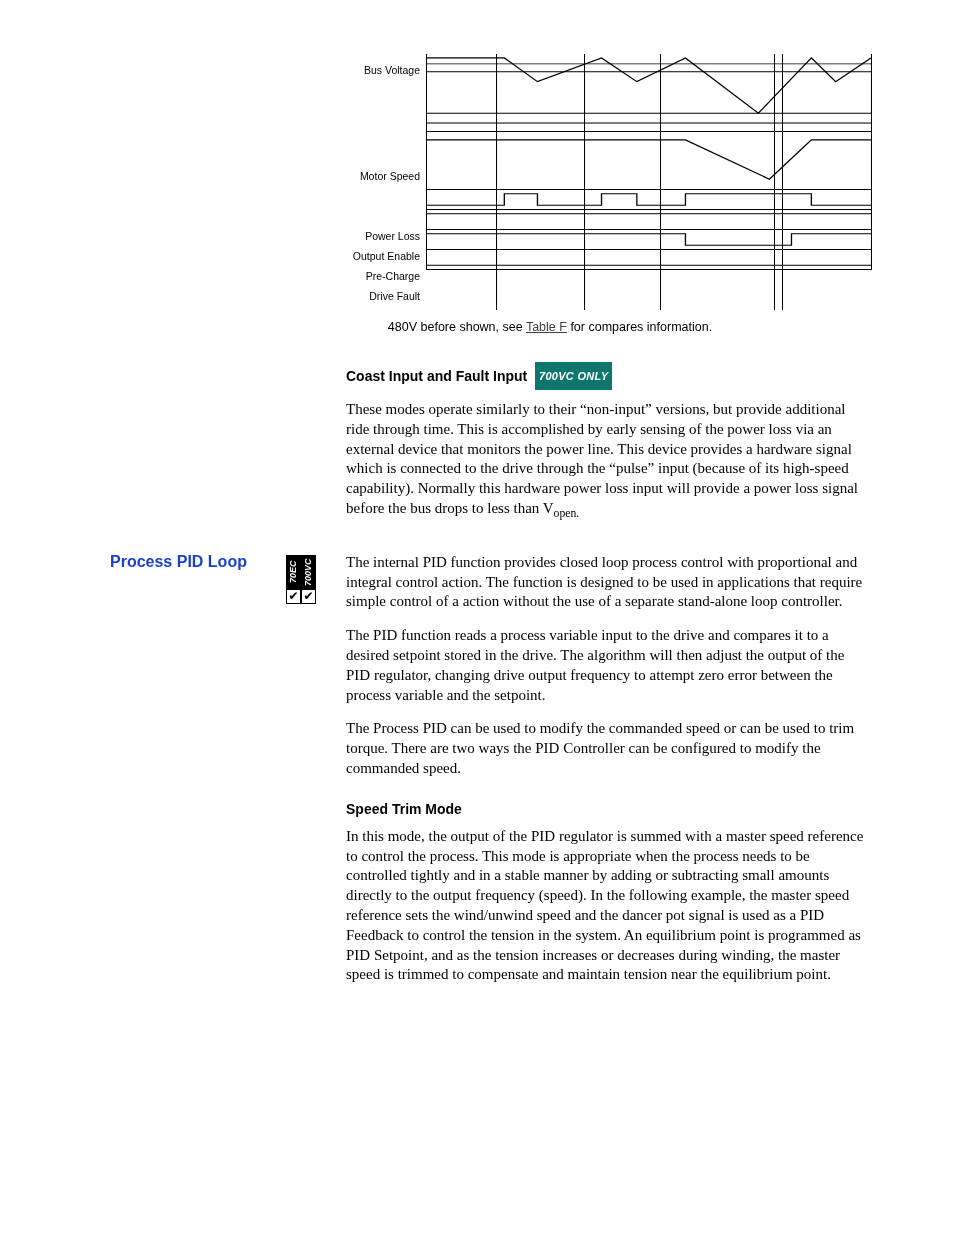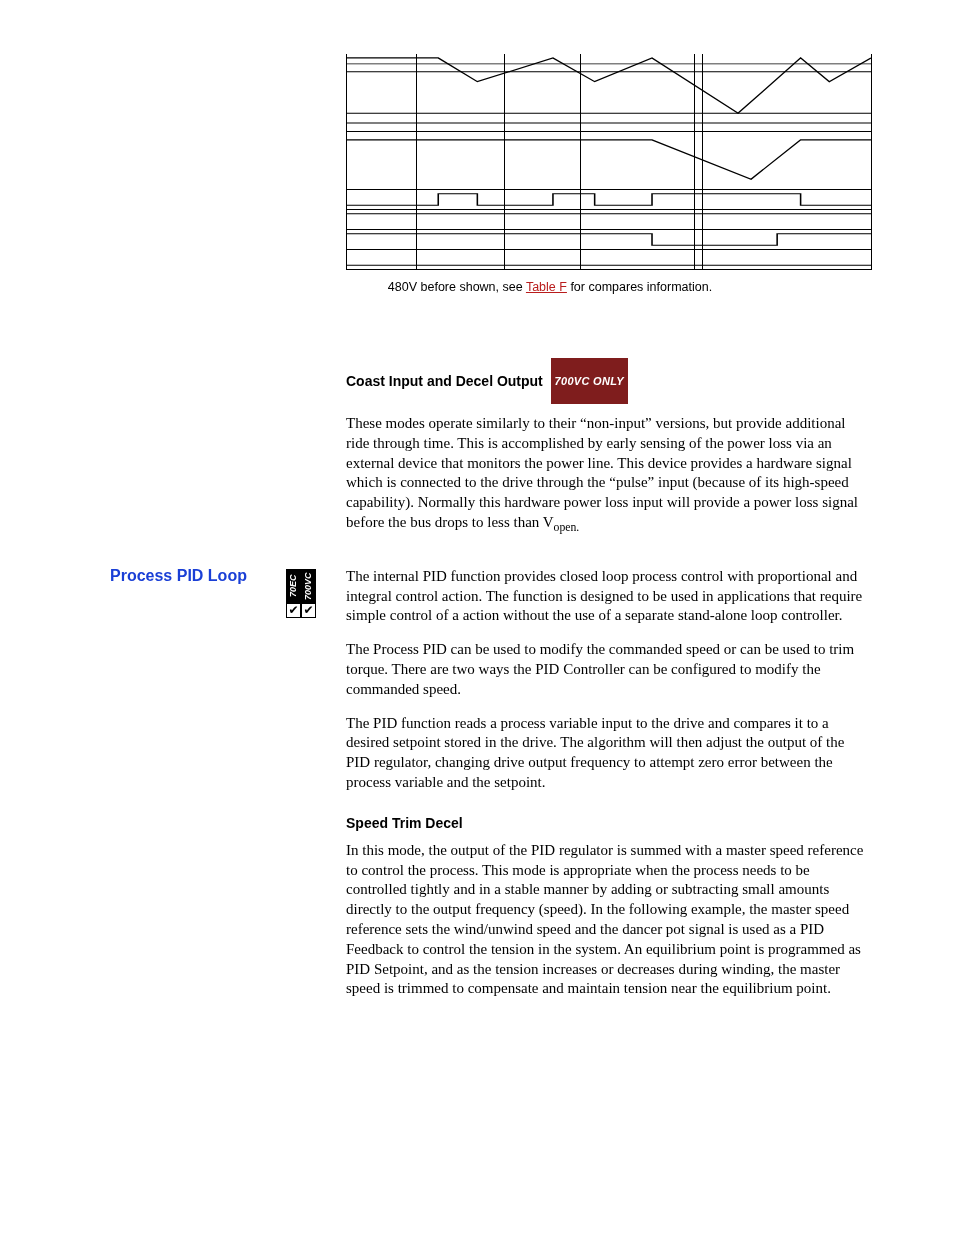--- a/index.html
+++ b/index.html
@@ -77,21 +77,21 @@
     padding-left: 4px;
     box-sizing: border-box;
   }
 
   .caption {
     text-align: center;
     font-family: Arial, Helvetica, sans-serif;
     font-size: 12.5px;
     margin: 10px 0 28px 0;
   }
-  .caption a { color: #b91c1c; text-decoration: underline; }
+  .caption a { color: #404040; text-decoration: underline; }
 
   
   .content-area {
     display: flex;
     gap: 0;
   }
   .left-col {
     width: 236px;
     min-width: 236px;
     box-sizing: border-box;
@@ -108,30 +108,29 @@
   }
   h2.side-head {
     font-family: Arial, Helvetica, sans-serif;
     color: #1a3fd6;
     font-size: 16px;
     font-weight: bold;
     margin: 0;
   }
   .vc-badge {
     display: inline-block;
-    background: #7f1d1d;
+    background: #0f766e;
     color: #fff;
     font-family: Arial, Helvetica, sans-serif;
     font-size: 11px;
     font-weight: bold;
     font-style: italic;
-    padding: 17px 4px;
+    padding: 8px 4px;
     vertical-align: 1px;
     letter-spacing: 0.3px;
-    margin-top: 36px;
   }
   p { margin: 0 0 14px 0; line-height: 1.32; }
   ul { margin: 0 0 12px 20px; padding: 0; }
   li { margin: 2px 0; }
 
   
   .vbadges {
     display: inline-flex;
     gap: 0;
     margin-top: 2px;
@@ -172,20 +171,30 @@
 </style>
 </head>
 <body>
 
 <div class="page">
 
 
   <div class="chart-wrap">
     <div class="chart">
 
+      <div class="labels-left">
+        <div style="height:24px;padding-top:10px;">Bus Voltage</div>
+        <div style="height:54px"></div>
+        <div style="height:22px;padding-top:28px;">Motor Speed</div>
+        <div style="height:38px"></div>
+        <div style="height:20px;">Power Loss</div>
+        <div style="height:20px;">Output Enable</div>
+        <div style="height:20px;">Pre-Charge</div>
+        <div style="height:20px;">Drive Fault</div>
+      </div>
 
       <div class="plots" style="width:402px;">
         <div class="vline v1"></div>
         <div class="vline v2"></div>
         <div class="vline v3"></div>
         <div class="vline v4"></div>
         <div class="vline v5"></div>
 
         <div class="plot" style="height:78px;">
           <svg viewBox="0 0 402 78" preserveAspectRatio="none">
@@ -226,21 +235,21 @@
 
     </div>
   </div>
 
   <div class="caption" style="margin-left:118px;">
     <span>480V before shown, see </span><a href="#">Table F</a><span> for compares information.</span>
   </div>
 
   <div style="margin-left:236px;">
     <h3 class="subhead">
-      <span>Coast Input and Decel Output</span>&nbsp;&nbsp;<span class="vc-badge">700VC ONLY</span>
+      <span>Coast Input and Fault Input</span>&nbsp;&nbsp;<span class="vc-badge">700VC ONLY</span>
     </h3>
     <p>
       <span>These modes operate similarly to their “non-input” versions, but provide additional ride through time. This is accomplished by early sensing of the power loss via an external device that monitors the power line. This device provides a hardware signal which is connected to the drive through the “pulse” input (because of its high-speed capability). Normally this hardware power loss input will provide a power loss signal before the bus drops to less than V</span><sub>open.</sub>
     </p>
   </div>
 
   <div class="content-area sec2">
     <div class="left-col">
       <h2 class="side-head">Process PID Loop</h2>
     </div>
@@ -251,21 +260,21 @@
           <div class="lab">70EC</div>
           <div class="chk">✔</div>
         </div>
         <div class="vb">
           <div class="lab">700VC</div>
           <div class="chk">✔</div>
         </div>
       </div>
 
       <p>The internal PID function provides closed loop process control with proportional and integral control action. The function is designed to be used in applications that require simple control of a action without the use of a separate stand-alone loop controller.</p>
+      <p>The PID function reads a process variable input to the drive and compares it to a desired setpoint stored in the drive. The algorithm will then adjust the output of the PID regulator, changing drive output frequency to attempt zero error between the process variable and the setpoint.</p>
       <p>The Process PID can be used to modify the commanded speed or can be used to trim torque. There are two ways the PID Controller can be configured to modify the commanded speed.</p>
-      <p>The PID function reads a process variable input to the drive and compares it to a desired setpoint stored in the drive. The algorithm will then adjust the output of the PID regulator, changing drive output frequency to attempt zero error between the process variable and the setpoint.</p>
-
-      <h3 class="subhead" style="margin-top:22px;">Speed Trim Decel</h3>
+
+      <h3 class="subhead" style="margin-top:22px;">Speed Trim Mode</h3>
       <p>In this mode, the output of the PID regulator is summed with a master speed reference to control the process. This mode is appropriate when the process needs to be controlled tightly and in a stable manner by adding or subtracting small amounts directly to the output frequency (speed). In the following example, the master speed reference sets the wind/unwind speed and the dancer pot signal is used as a PID Feedback to control the tension in the system. An equilibrium point is programmed as PID Setpoint, and as the tension increases or decreases during winding, the master speed is trimmed to compensate and maintain tension near the equilibrium point.</p>
     </div>
   </div>
 
 </div>
 
 </body></html>

